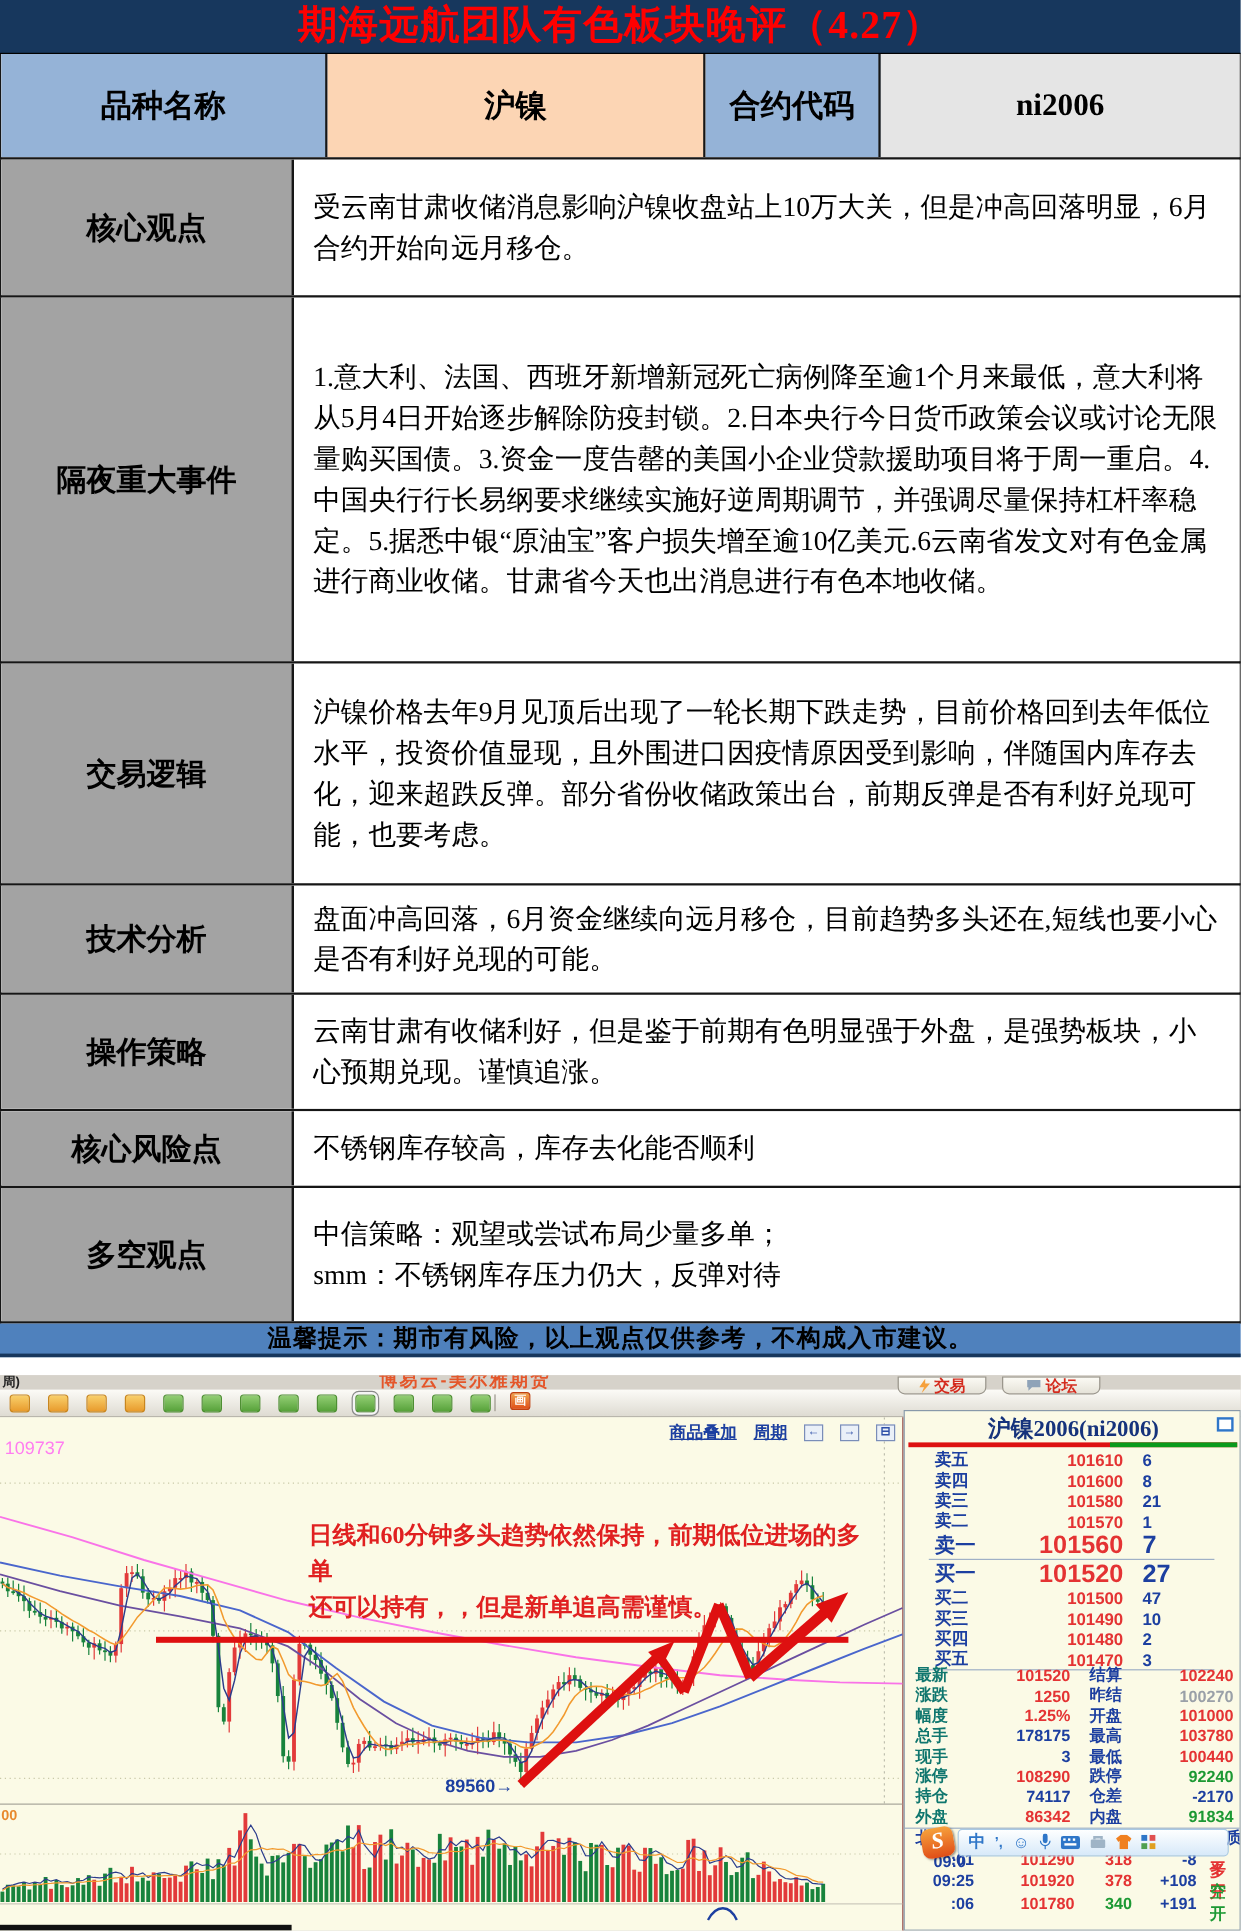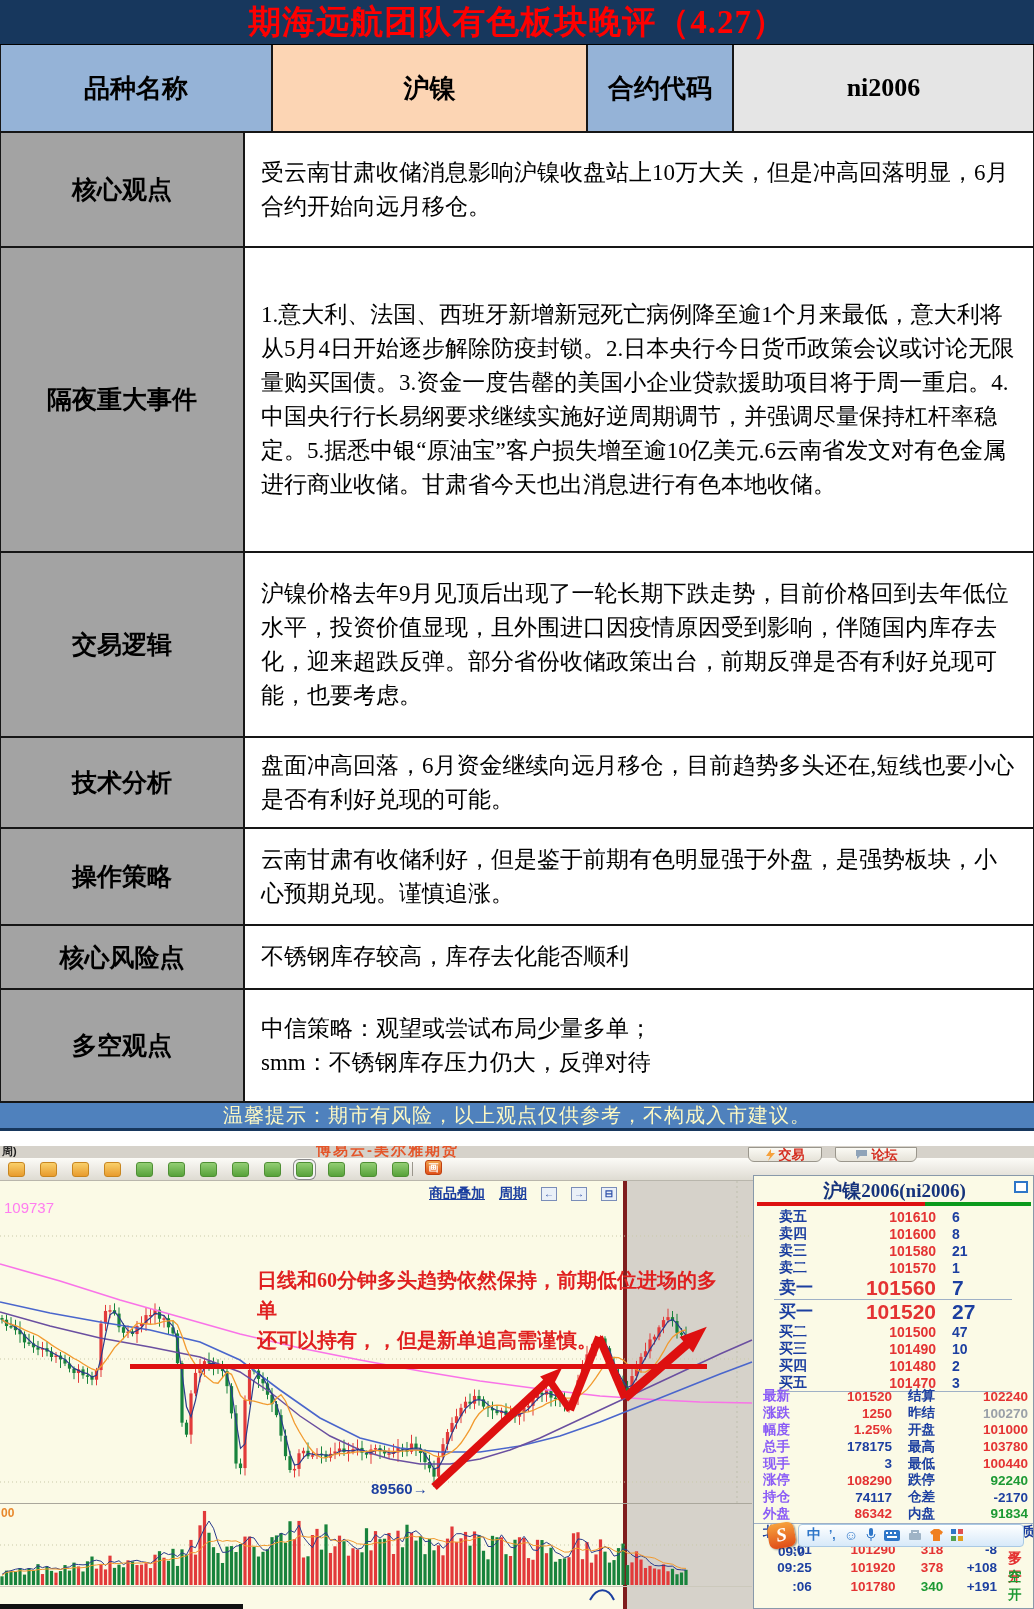--- a/index.html
+++ b/index.html
@@ -12,38 +12,38 @@
   .lcell{width:244px;background:#a3a3a3;display:flex;align-items:center;justify-content:center;text-align:center;
          font-weight:bold;font-size:25px;color:#000;border-right:2px solid #161616;flex-shrink:0}
   .ccell{flex:1;background:#fff;display:flex;align-items:center;padding:6px 16px;
          font:23px/34px "Liberation Serif","DejaVu Serif",serif;color:#000;white-space:pre-line;overflow:hidden}
   .head-row{height:88px}
   .hcell{display:flex;align-items:center;justify-content:center;font:bold 26px "Liberation Serif","DejaVu Serif",serif}
   .hc1{width:272px;background:#95B3D7;border-right:2px solid #161616}
   .hc2{width:315px;background:#FCD5B4;border-right:2px solid #161616}
   .hc3{width:146px;background:#95B3D7;border-right:2px solid #161616}
   .hc4{flex:1;background:#e5e5e5}
-  .disclaimer{height:28px;background:#4F81BD;border-bottom:3px solid #17375D;display:flex;align-items:center;justify-content:center;color:#fef9c3;font-size:20px;font-weight:normal;letter-spacing:1px}
+  .disclaimer{height:28px;background:#4F81BD;border-bottom:3px solid #17375D;display:flex;align-items:center;justify-content:center;color:#000000;font-size:20px;font-weight:bold;letter-spacing:1px}
   
   #terminal{position:absolute;left:0;top:1146px;width:1034px;height:463px;background:#D6D2CA;overflow:hidden}
   .strip1{position:absolute;left:0;top:0;width:1034px;height:12px;background:#D6D2CA;overflow:hidden}
   .corner-txt{position:absolute;left:2px;top:-2px;font:bold 11px "Liberation Sans",sans-serif;color:#222}
   .watermark{position:absolute;left:316px;top:-5px;font:bold 15px "Liberation Sans",sans-serif;color:#E4562A;letter-spacing:2px}
   .topbtn{position:absolute;height:15px;top:1px;z-index:6;background:linear-gradient(#FBFAF4,#E5E2D8);border:1px solid #9a968c;border-radius:0 0 6px 6px;
           display:flex;align-items:center;justify-content:center;gap:4px;color:#D42B1E;font:bold 13px/13px "Liberation Sans",sans-serif;padding:0 6px}
   .toolbar-bg{position:absolute;left:0;top:12px;width:1034px;height:23px;background:linear-gradient(#FCFBF7,#DEDBD2);border-bottom:1px solid #b9b6ac}
   .toolbar{position:absolute;left:8px;top:14px;height:19px;display:flex;align-items:center}
   .pb{display:inline-block;height:15px;min-width:17px;margin-right:15px;border-radius:3px;text-align:center;
       font:bold 10px/14px "Liberation Sans",sans-serif;padding:0 2px;cursor:pointer}
   .pb.orange{background:linear-gradient(#F9D06B,#E89B2D);color:#7c4a00;border:1px solid #C8861F}
   .pb.green{background:linear-gradient(#93Cе74,#57A23A);background:linear-gradient(#93CE74,#57A23A);color:#fff;border:1px solid #4E8F33}
   .pb.sel{outline:2px solid #f4f4f4;box-shadow:0 0 0 3px #8a8a8a}
   .tb-sep{width:1px;height:14px;background:#9a968c;margin:0 10px 0 2px}
   .pb.red{background:linear-gradient(#F0A24B,#E0501A);color:#fff;border:1px solid #C04010;margin-right:0}
-  .chartzone{position:absolute;left:0;top:35px;width:627px;height:428px;background:#FBFAE6;border-right:4px solid #7f1d1d}
+  .chartzone{position:absolute;left:0;top:35px;width:753px;height:428px;background:#FBFAE6;border-right:1px solid #7f1d1d}
   .links-row{position:absolute;top:4px;right:6px;display:flex;align-items:center;gap:14px;z-index:4}
   .qlink{color:#1C3FA0;font:bold 14px "Liberation Sans",sans-serif;text-decoration:underline;cursor:pointer}
   .navbox{width:16px;height:14px;background:#EAF0F8;border:1px solid #7A8DB8;color:#2E4FA8;font:bold 10px/12px "Liberation Sans",sans-serif;text-align:center;cursor:pointer}
   .pricelabel{position:absolute;left:4px;top:18px;color:#FF7DF0;font:15px "Liberation Sans",sans-serif;z-index:3}
   .lowlabel{position:absolute;left:371px;top:299px;color:#1C3FA0;font:bold 15px "Liberation Sans",sans-serif;z-index:3}
   .vollabel{position:absolute;left:1px;top:325px;color:#E8882C;font:bold 12px "Liberation Sans",sans-serif;z-index:3}
   .annotation{position:absolute;left:257px;top:84px;width:470px;color:#E02020;font:bold 20px/30px "Liberation Serif","DejaVu Serif",serif;white-space:pre-line;z-index:3}
   
   .qpanel{position:absolute;left:753px;top:29px;width:281px;height:434px;background:#FBFAE6;border:1px solid #8899AA;overflow:hidden}
   .qtitle{position:absolute;left:0;top:2px;width:281px;text-align:center;color:#16337C;font:bold 19px "Liberation Serif","DejaVu Serif",serif}
@@ -53,21 +53,21 @@
   .book{position:absolute;left:16px;top:32px;width:246px}
   .brow{height:17px;display:flex;align-items:center;font-size:14px;font-weight:bold}
   .brow.big{height:23px;font-size:21px}
   .brow .bl{width:64px;padding-left:9px;color:#1C3FA0}
   .brow.big .bl{font-size:17px}
   .brow .bp{width:102px;text-align:right;color:#E43333}
   .brow .bq{padding-left:16px;color:#1C3FA0}
   .sep{border-top:1px solid #9FB0C6;margin:0 4px}
   .stats{position:absolute;left:0;top:212px;width:281px}
   .srow{height:16.8px;display:flex;align-items:center;font-size:13.5px;font-weight:bold}
-  .srow .sl{width:52px;padding-left:9px;color:#8b5cf6}
+  .srow .sl{width:52px;padding-left:9px;color:#0f766e}
   .srow .sv1{width:86px;text-align:right}
   .srow .sl2{width:60px;padding-left:16px;color:#1C3FA0}
   .srow .sv2{flex:1;text-align:right;padding-right:7px}
   .red{color:#E43333}.green{color:#1C9933}.navy{color:#1C3FA0}.gray{color:#9AA0A8}
   .thead{position:absolute;left:0;top:347px;width:281px;height:16px;display:flex;align-items:center;font:bold 13.5px "Liberation Sans",sans-serif;color:#1C3FA0;border-top:1px solid #9FB0C6}
   .thead .h1{padding-left:9px;width:64px}
   .thead .h2{width:58px}
   .thead .h3{width:72px}
   .thead .h4{width:48px;text-align:right}
   .thead .h5{padding-left:12px}

